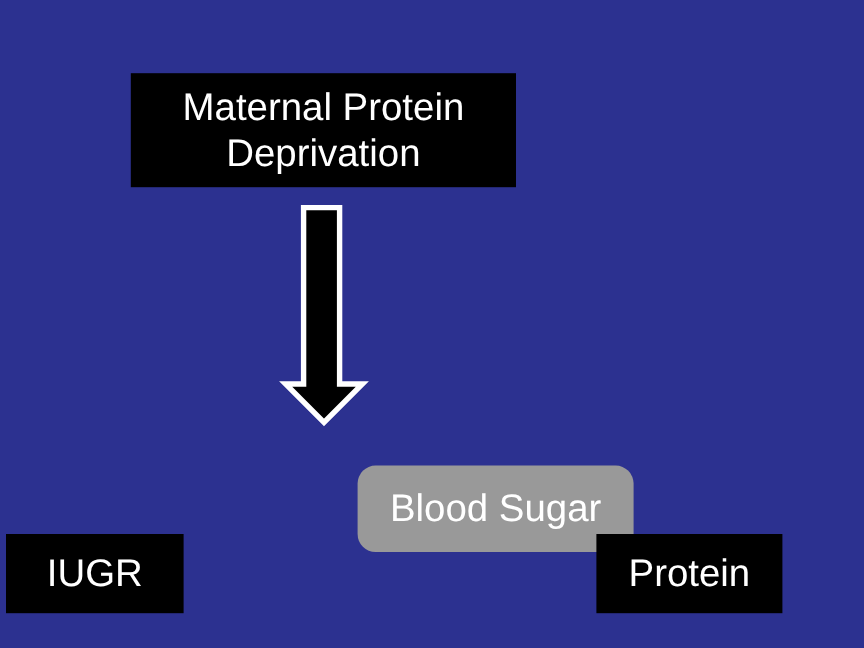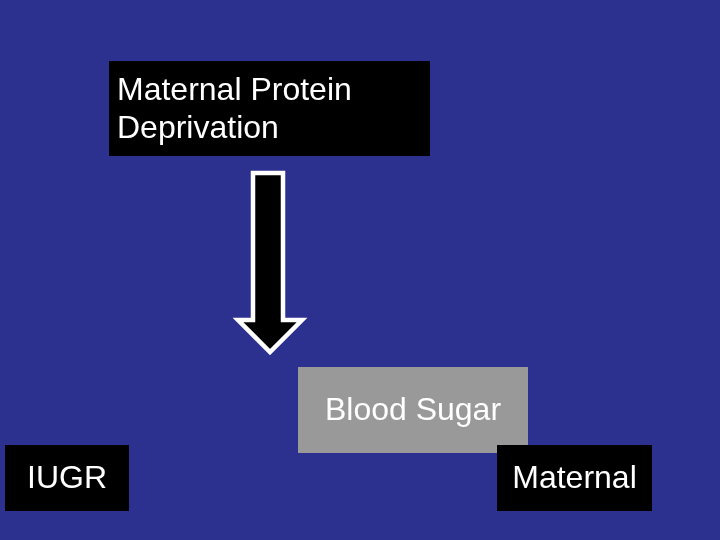--- a/index.html
+++ b/index.html
@@ -16,36 +16,36 @@
   }
   .box {
     position: absolute;
     display: flex;
     align-items: center;
     justify-content: center;
     background: var(--box-black, #000000);
     color: var(--text-white, #FFFFFF);
     font-size: 32px;
     line-height: 1.18;
-    text-align: left;
+    text-align: center;
     white-space: nowrap;
   }
   .title-box {
     left: 109px;
     top: 61px;
     width: 321px;
     height: 95px;
     white-space: normal;
     padding: 0 8px;
     box-sizing: border-box;
   }
   .hypertension-box { left: 30px;  top: 367px; width: 233px; height: 70px; }
-  .blood-sugar-box  { left: 298px; top: 367px; width: 230px; height: 86px;
-                      background: var(--box-gray, #999999); }
-  .iugr-box         { left: 5px;   top: 445px; width: 124px; height: 66px; }
+  .blood-sugar-box  { left: 298px; top: 388px; width: 230px; height: 72px;
+                      background: var(--box-gray, #999999); border-radius: 15px; }
+  .iugr-box         { left: 5px;   top: 445px; width: 148px; height: 66px; }
   .rapid-box        { left: 139px; top: 445px; width: 339px; height: 66px; font-size: 31px; }
   .obesity-box      { left: 497px; top: 445px; width: 155px; height: 66px; }
   .down-arrow {
     position: absolute;
     left: 230px;
     top: 166px;
     width: 80px;
     height: 192px;
   }
   .down-arrow svg { display: block; width: 100%; height: 100%; }
@@ -69,16 +69,16 @@
   <div class="box blood-sugar-box">
     <span>Blood Sugar</span>
   </div>
 
   <div class="box iugr-box">
     <span>IUGR</span>
   </div>
 
 
   <div class="box obesity-box">
-    <span>Maternal</span>
+    <span>Protein</span>
   </div>
 
 </div>
 
 </body></html>

